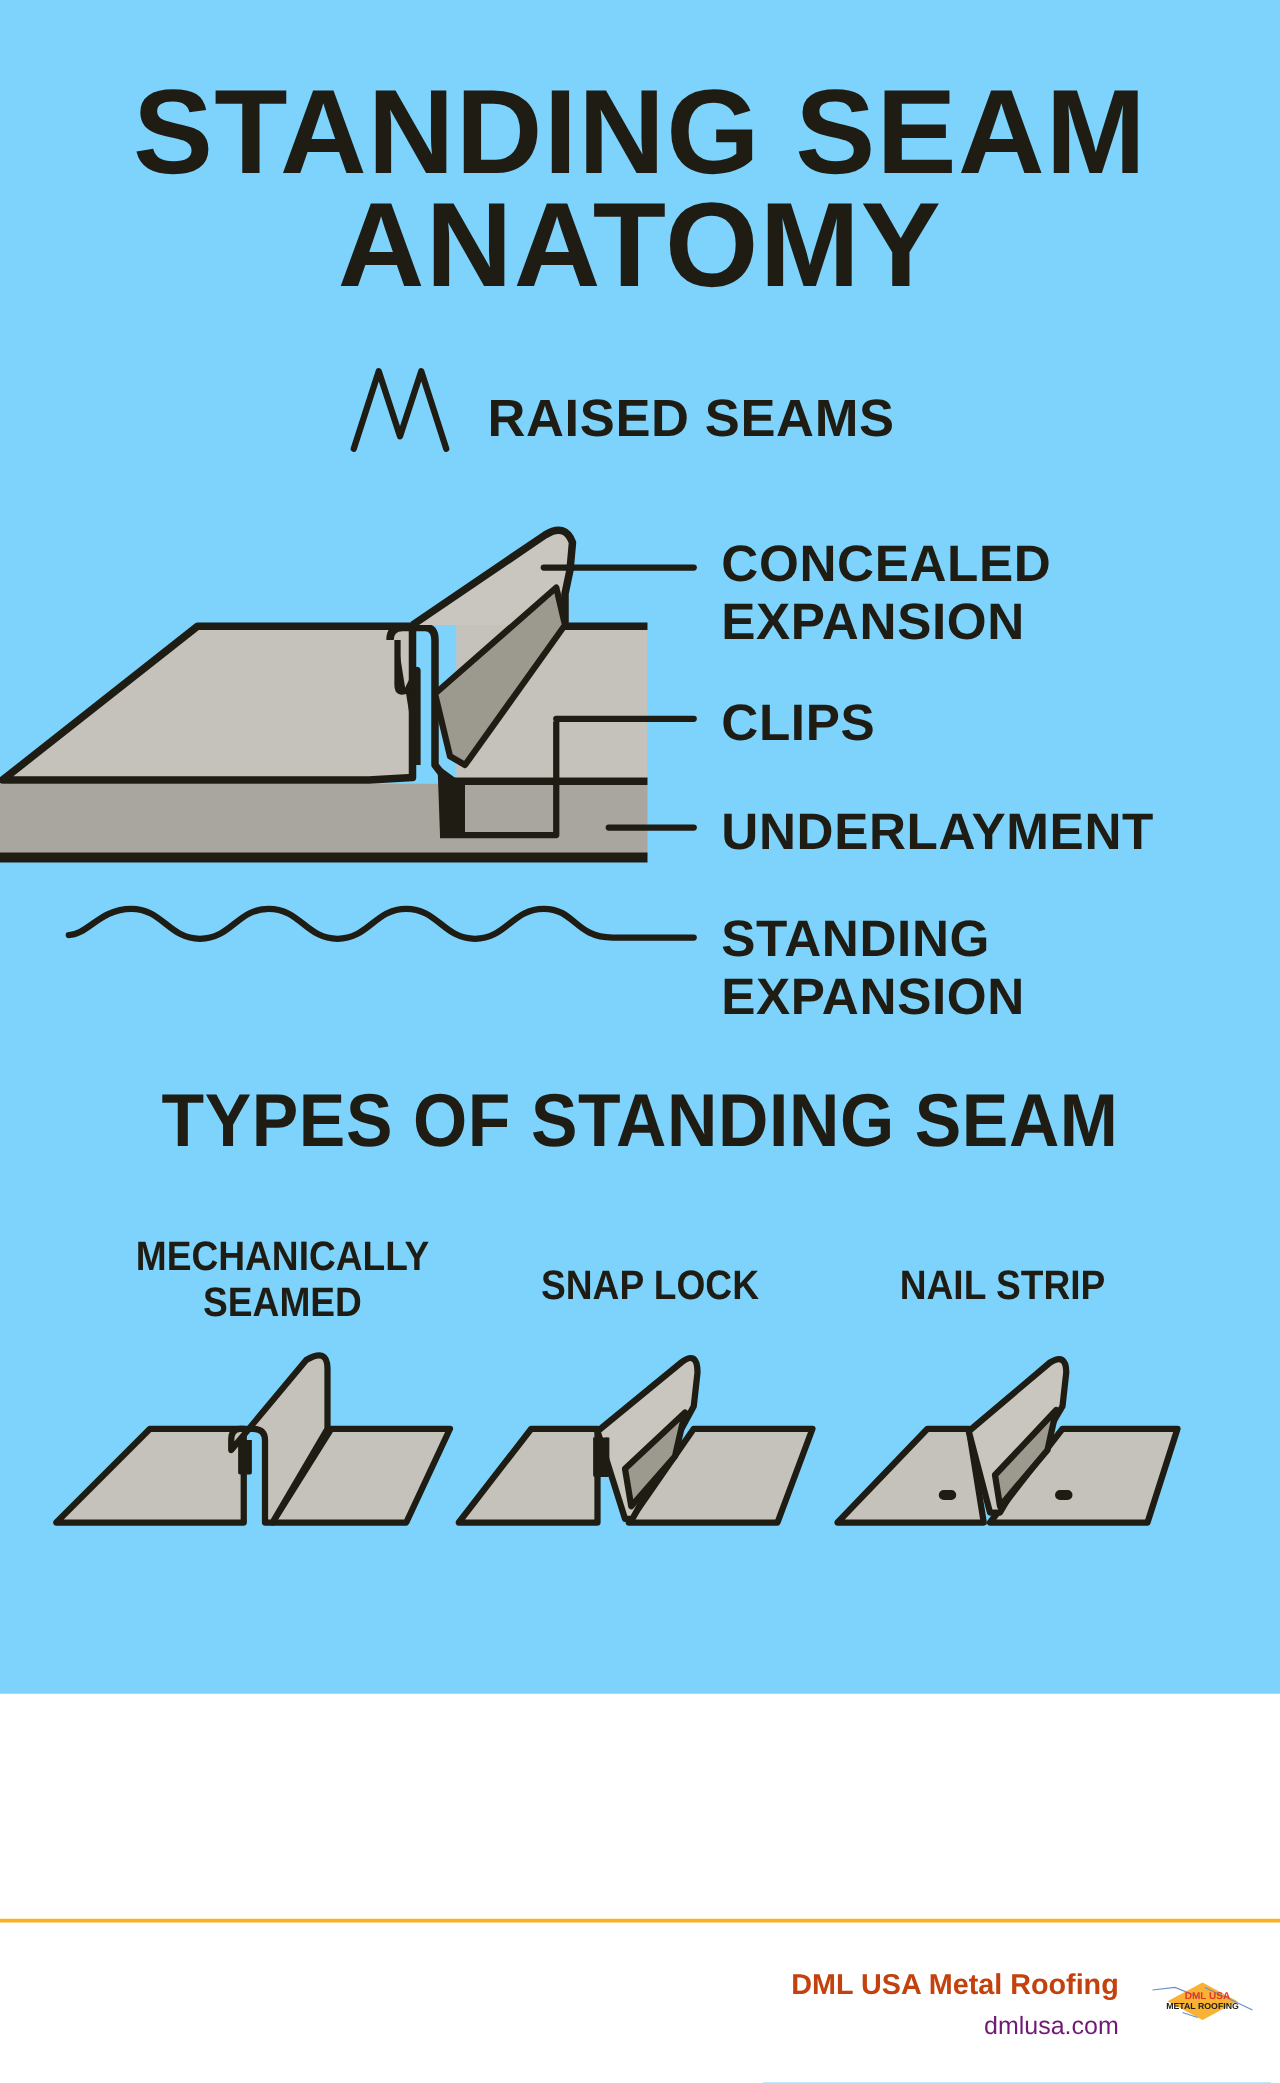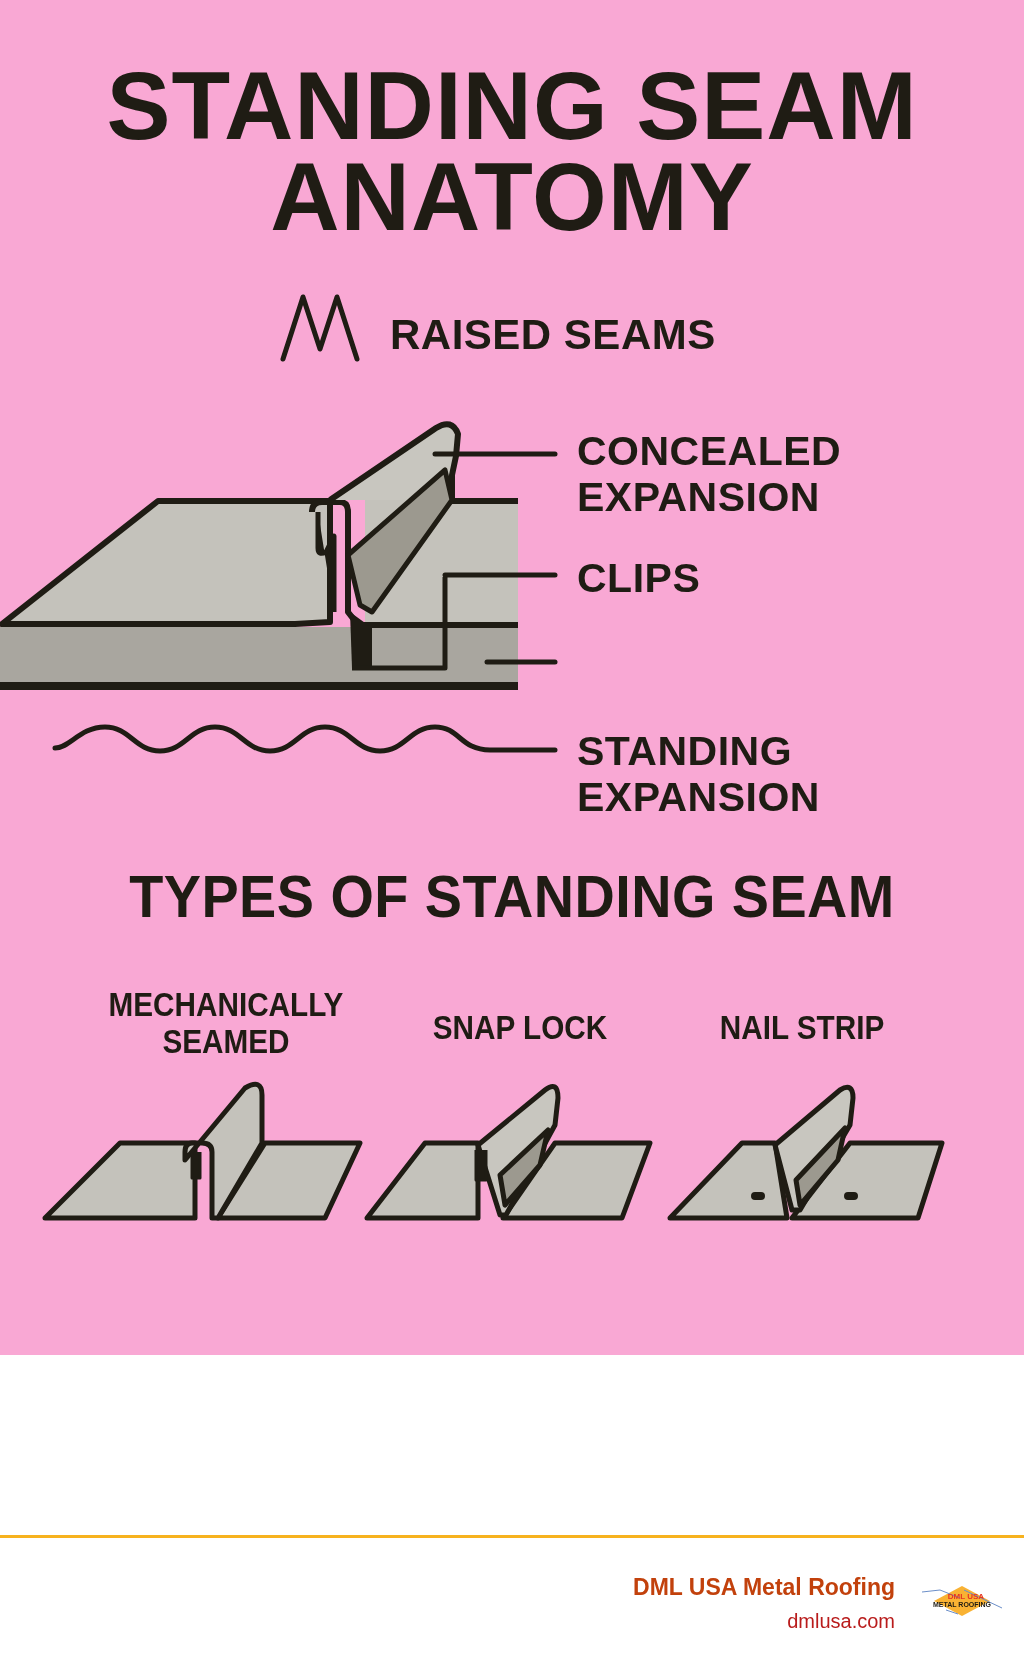--- a/index.html
+++ b/index.html
@@ -1,30 +1,30 @@
 <!DOCTYPE html>
 <html><head>
 <meta charset="utf-8">
 <style>
   html, body { margin:0; padding:0; }
   body { width:1024px; height:1666px; position:relative; background:#ffffff; overflow:hidden;
          font-family:"Liberation Sans", "DejaVu Sans", sans-serif; }
-  .poster { position:absolute; left:0; top:0; width:1024px; height:1355px; background:#f9a8d4; }
+  .poster { position:absolute; left:0; top:0; width:1024px; height:1355px; background:#7dd3fc; }
   .t { position:absolute; color:#1f1c14; font-weight:700; white-space:nowrap; line-height:1; }
   .title { font-size:96px; letter-spacing:1px; left:0; width:1024px; text-align:center; }
   .title1 { top:58px; }
   .title2 { top:149px; }
   .raised { font-size:42px; left:390px; top:314px; letter-spacing:0.5px; }
   .label { font-size:41px; left:577px; letter-spacing:0.5px; }
   .types { font-size:60px; left:0; width:1024px; text-align:center; top:867px; letter-spacing:0.5px; transform:scaleX(0.93); }
   .sub { font-size:33px; text-align:center; transform:scaleX(0.9); }
   svg.art { position:absolute; left:0; top:0; }
   .divider { position:absolute; left:0; top:1535px; width:1024px; height:3px; background:#F7B21E; }
   .brand { position:absolute; right:129px; top:1574px; font-size:23px; font-weight:700; color:#c2410c; white-space:nowrap; }
-  .url { position:absolute; right:129px; top:1610px; font-size:20px; color:#b91c1c; white-space:nowrap; }
+  .url { position:absolute; right:129px; top:1610px; font-size:20px; color:#701a75; white-space:nowrap; }
   .logo { position:absolute; left:920px; top:1584px; width:84px; height:34px; }
 </style>
 </head>
 <body>
 
 <div class="poster">
 
   <div class="t title title1">STANDING SEAM</div>
   <div class="t title title2">ANATOMY</div>
 
@@ -87,20 +87,21 @@
       <rect x="752" y="1193" width="12" height="6" rx="3" fill="#1F1C14" stroke-width="2"></rect>
       <rect x="845" y="1193" width="12" height="6" rx="3" fill="#1F1C14" stroke-width="2"></rect>
     </g>
   </svg>
 
   <div class="t raised">RAISED SEAMS</div>
 
   <div class="t label" style="top:431px;">CONCEALED</div>
   <div class="t label" style="top:477px;">EXPANSION</div>
   <div class="t label" style="top:558px;">CLIPS</div>
+  <div class="t label" style="top:645px;">UNDERLAYMENT</div>
   <div class="t label" style="top:731px;">STANDING</div>
   <div class="t label" style="top:777px;">EXPANSION</div>
 
   <div class="t types">TYPES OF STANDING SEAM</div>
 
   <div class="t sub" style="left:76px; width:300px; top:988px;">MECHANICALLY</div>
   <div class="t sub" style="left:76px; width:300px; top:1025px;">SEAMED</div>
   <div class="t sub" style="left:370px; width:300px; top:1011px;">SNAP LOCK</div>
   <div class="t sub" style="left:652px; width:300px; top:1011px;">NAIL STRIP</div>
 </div>

